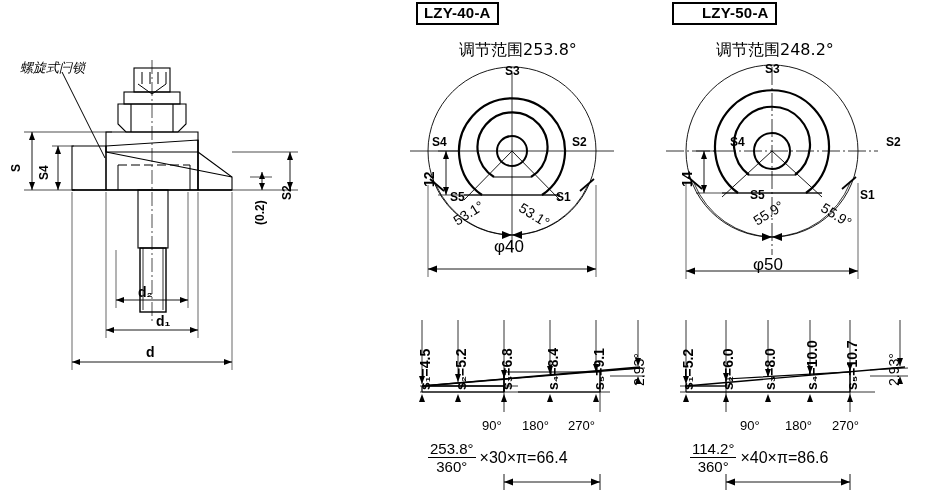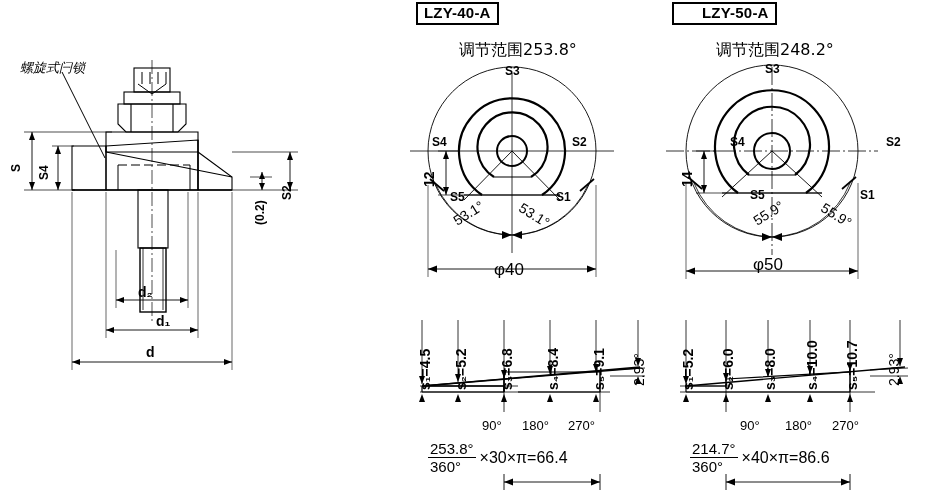--- a/index.html
+++ b/index.html
@@ -9,21 +9,21 @@
   svg{display:block;}
   .hdr-box{position:absolute;border:2px solid #000;padding:0px 6px 1px 6px;
            font-weight:bold;font-size:15px;letter-spacing:.2px;line-height:18px;background:#fff;}
   .rng{position:absolute;font-size:16px;white-space:nowrap;}
   .lbl{position:absolute;font-size:11px;white-space:nowrap;}
   .lbl-b{position:absolute;font-size:12px;font-weight:bold;white-space:nowrap;}
   .vert{transform:rotate(-90deg);transform-origin:left top;}
   .cn{font-family:"DejaVu Sans","Liberation Sans",sans-serif;}
   .frac{position:absolute;font-size:15px;white-space:nowrap;}
   .frac .num{display:block;text-align:center;border-bottom:1.6px solid #000;padding:0 2px;}
-  .frac .den{display:block;text-align:left;padding:0 2px;}
+  .frac .den{display:block;text-align:center;padding:0 2px;}
   .fracwrap{display:inline-block;vertical-align:middle;}
   .frtail{display:inline-block;vertical-align:middle;padding-left:4px;font-size:16px;}
 </style>
 </head>
 <body>
 
 <div class="stage">
 
   <svg width="340" height="420" style="position:absolute;left:0;top:0">
     <g fill="none" stroke="#000" stroke-width="1.1" shape-rendering="geometricPrecision">
@@ -165,21 +165,21 @@
   </svg>
 
   <div class="lbl-b" style="left:505px;top:64px;">S3</div>
   <div class="lbl-b" style="left:432px;top:135px;">S4</div>
   <div class="lbl-b" style="left:572px;top:135px;">S2</div>
   <div class="lbl-b" style="left:450px;top:190px;">S5</div>
   <div class="lbl-b" style="left:556px;top:190px;">S1</div>
   <div class="lbl-b vert" style="left:421px;top:187px;font-size:14px;">12</div>
   <div class="lbl" style="left:452px;top:205px;font-size:14px;transform:rotate(-32deg);">53.1°</div>
   <div class="lbl" style="left:518px;top:207px;font-size:14px;transform:rotate(32deg);">53.1°</div>
-  <div class="lbl" style="left:494px;top:260px;font-size:17px;">φ40</div>
+  <div class="lbl" style="left:494px;top:237px;font-size:17px;">φ40</div>
 
   <svg width="280" height="120" style="position:absolute;left:400px;top:320px">
     <g fill="none" stroke="#000" shape-rendering="geometricPrecision">
 
       <line x1="20" y1="72" x2="210" y2="72" stroke-width="0.8"></line>
       <line x1="20" y1="66" x2="118" y2="66" stroke-width="0.8"></line>
 
       <path d="M22 66 L240 48" stroke-width="1.3"></path>
       <path d="M22 66 L22 72" stroke-width="1.2"></path>
       <path d="M22 72 L104 72" stroke-width="1.2"></path>
@@ -347,21 +347,21 @@
   <div class="lbl-b vert" style="left:804px;top:390px;font-size:14px;">s₄=10.0</div>
   <div class="lbl-b vert" style="left:844px;top:390px;font-size:14px;">s₅=10.7</div>
   <div class="lbl vert" style="left:886px;top:386px;font-size:14px;">2.93°</div>
 
   <div class="lbl" style="left:740px;top:418px;font-size:13px;">90°</div>
   <div class="lbl" style="left:785px;top:418px;font-size:13px;">180°</div>
   <div class="lbl" style="left:832px;top:418px;font-size:13px;">270°</div>
 
   <div class="frac" style="left:690px;top:440px;">
     <span class="fracwrap">
-      <span class="num">214.7°</span>
+      <span class="num">114.2°</span>
       <span class="den">360°</span>
     </span><span class="frtail">×40×π=86.6</span>
   </div>
 
   <svg width="160" height="20" style="position:absolute;left:718px;top:472px">
     <g stroke="#000" stroke-width="0.9">
       <line x1="8" y1="10" x2="132" y2="10"></line>
       <line x1="8" y1="2" x2="8" y2="18"></line>
       <line x1="132" y1="2" x2="132" y2="18"></line>
     </g>

